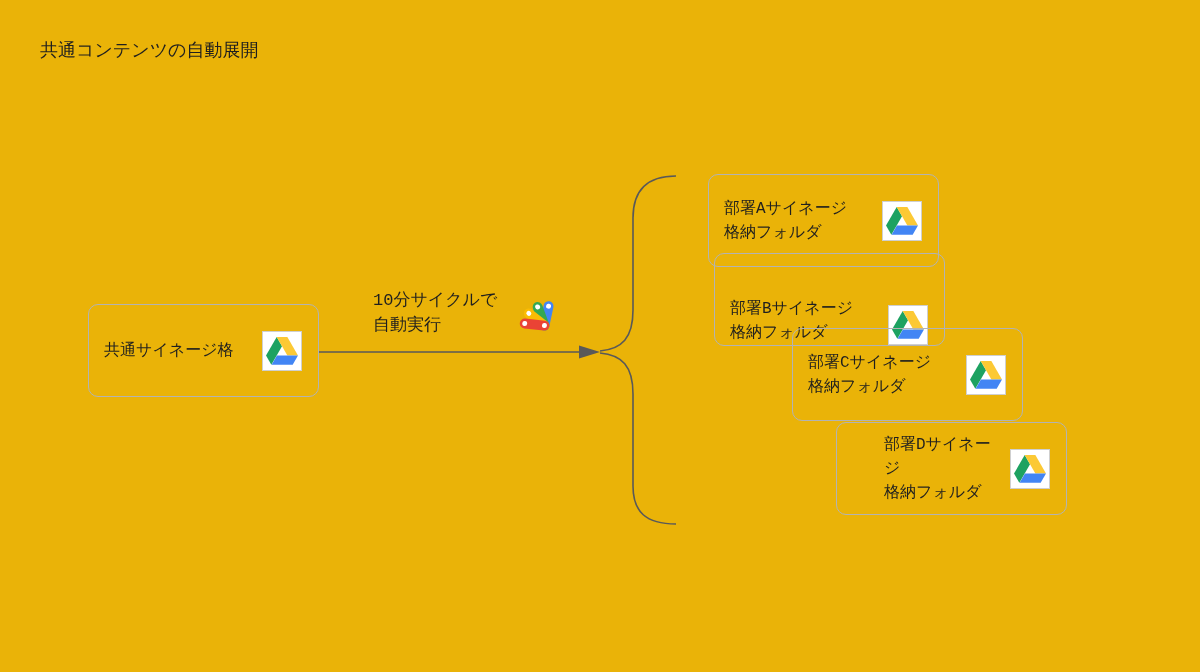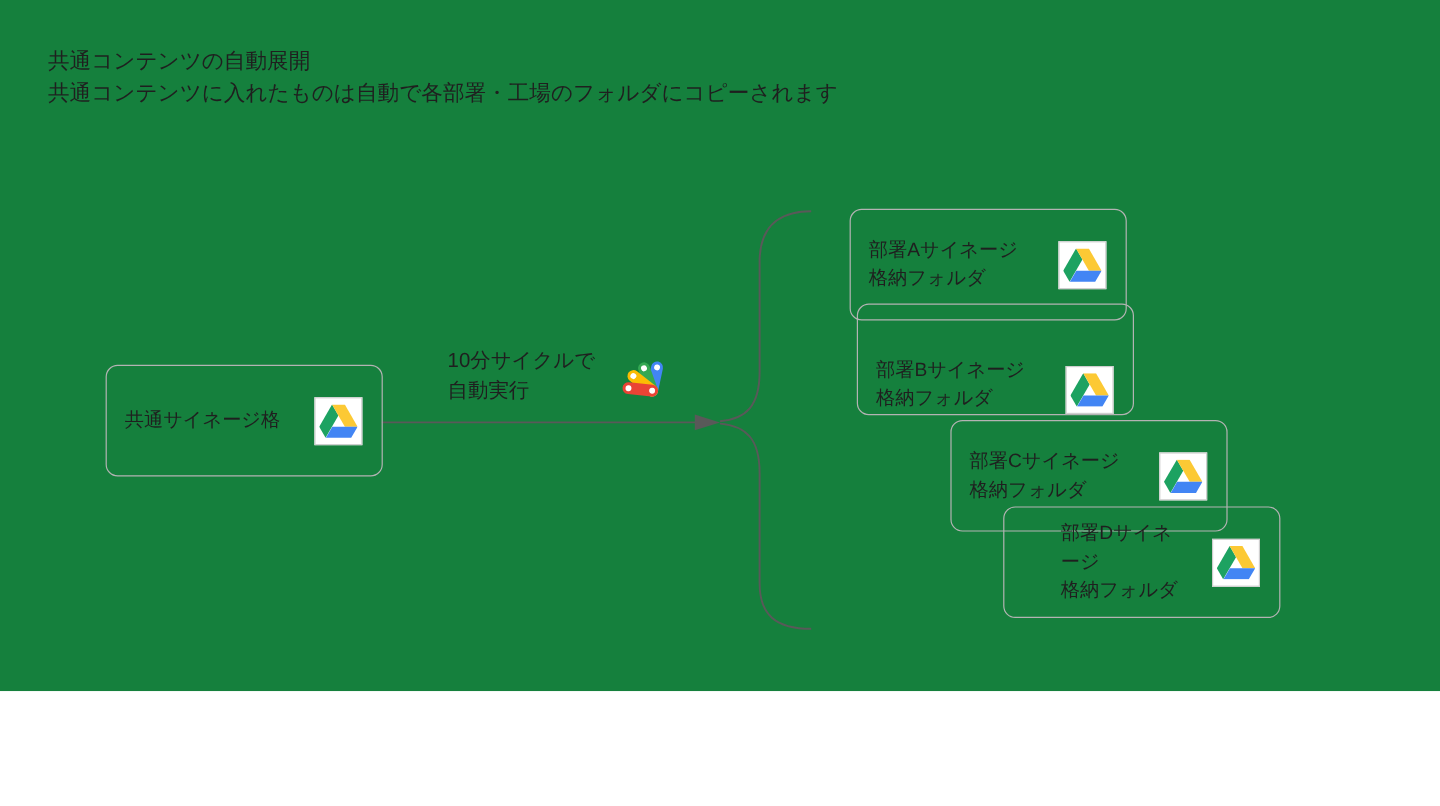--- a/index.html
+++ b/index.html
@@ -2,22 +2,22 @@
 <html style="--drive-green: #1da261; --drive-yellow: #fcc934; --drive-blue: #4285f4; --script-blue: #4285f4; --script-green: #34a853; --script-yellow: #fbbc04; --script-red: #ea4335; --box-border: #b3b3b3; --icon-tile-border: #cfcfcf; --connector: #595959; --text: #1f1f1f;"><head>
 <meta charset="utf-8">
 <style>
   :root{
     --drive-green:#1da261; --drive-yellow:#fcc934; --drive-blue:#4285f4;
     --script-blue:#4285f4; --script-green:#34a853; --script-yellow:#fbbc04; --script-red:#ea4335;
     --box-border:#b3b3b3; --icon-tile-border:#cfcfcf; --connector:#595959; --text:#1f1f1f;
   }
   html,body{margin:0;padding:0;background:#fff;}
   .canvas{
-    position:relative; width:1200px; height:576px; background:#15803d; overflow:hidden;
-    font-family:Liberation Sans, sans-serif; color:var(--text);
+    position:relative; width:1200px; height:672px; background:#eab308; overflow:hidden;
+    font-family:Liberation Mono, monospace; color:var(--text);
   }
   .connector{position:absolute; left:0; top:0;}
   .title{position:absolute; left:40px; top:38px; font-size:18px; line-height:26px; color:var(--text); white-space:nowrap;}
   .node{
     position:absolute; width:231px; height:93px; box-sizing:border-box;
     border:1.5px solid var(--box-border); border-radius:10px; background:transparent;
     display:flex; align-items:center; padding:0 16px 0 15px; gap:18px;
   }
   .node-label{flex:1; font-size:16px; line-height:24px; color:var(--text);}
   .icon-tile{
@@ -48,21 +48,20 @@
 
   <svg class="connector" width="1200" height="672" viewBox="0 0 1200 672">
     <line x1="318" y1="352" x2="584" y2="352" style="stroke:var(--connector)" stroke-width="1.6"></line>
     <polygon points="579,345.5 579,358.5 600,352" style="fill:var(--connector)"></polygon>
     <path d="M600 351 C622 349 633 338 633 310 L633 218 C633 192 646 176 676 176" fill="none" style="stroke:var(--connector)" stroke-width="1.6"></path>
     <path d="M600 353 C622 355 633 366 633 394 L633 486 C633 512 646 524 676 524" fill="none" style="stroke:var(--connector)" stroke-width="1.6"></path>
   </svg>
 
   <div class="title">
     <div>共通コンテンツの自動展開</div>
-    <div>共通コンテンツに入れたものは自動で各部署・工場のフォルダにコピーされます</div>
   </div>
 
   <div class="node" style="left:88px; top:304px;">
     <div class="node-label">
       <div>共通サイネージ格</div>
     </div>
     <div class="icon-tile">
       <svg class="drive-svg" viewBox="0 0 139 121">
           <use href="#drive-logo-def"></use>
         </svg>
@@ -115,21 +114,21 @@
       <div>部署Bサイネージ</div>
       <div>格納フォルダ</div>
     </div>
     <div class="icon-tile">
       <svg class="drive-svg" viewBox="0 0 139 121">
           <use href="#drive-logo-def"></use>
         </svg>
     </div>
   </div>
 
-  <div class="node" style="left:792px; top:350px;align-items:center;">
+  <div class="node" style="left:792px; top:328px;align-items:center;">
     <div class="node-label">
       <div>部署Cサイネージ</div>
       <div>格納フォルダ</div>
     </div>
     <div class="icon-tile">
       <svg class="drive-svg" viewBox="0 0 139 121">
           <use href="#drive-logo-def"></use>
         </svg>
     </div>
   </div>

